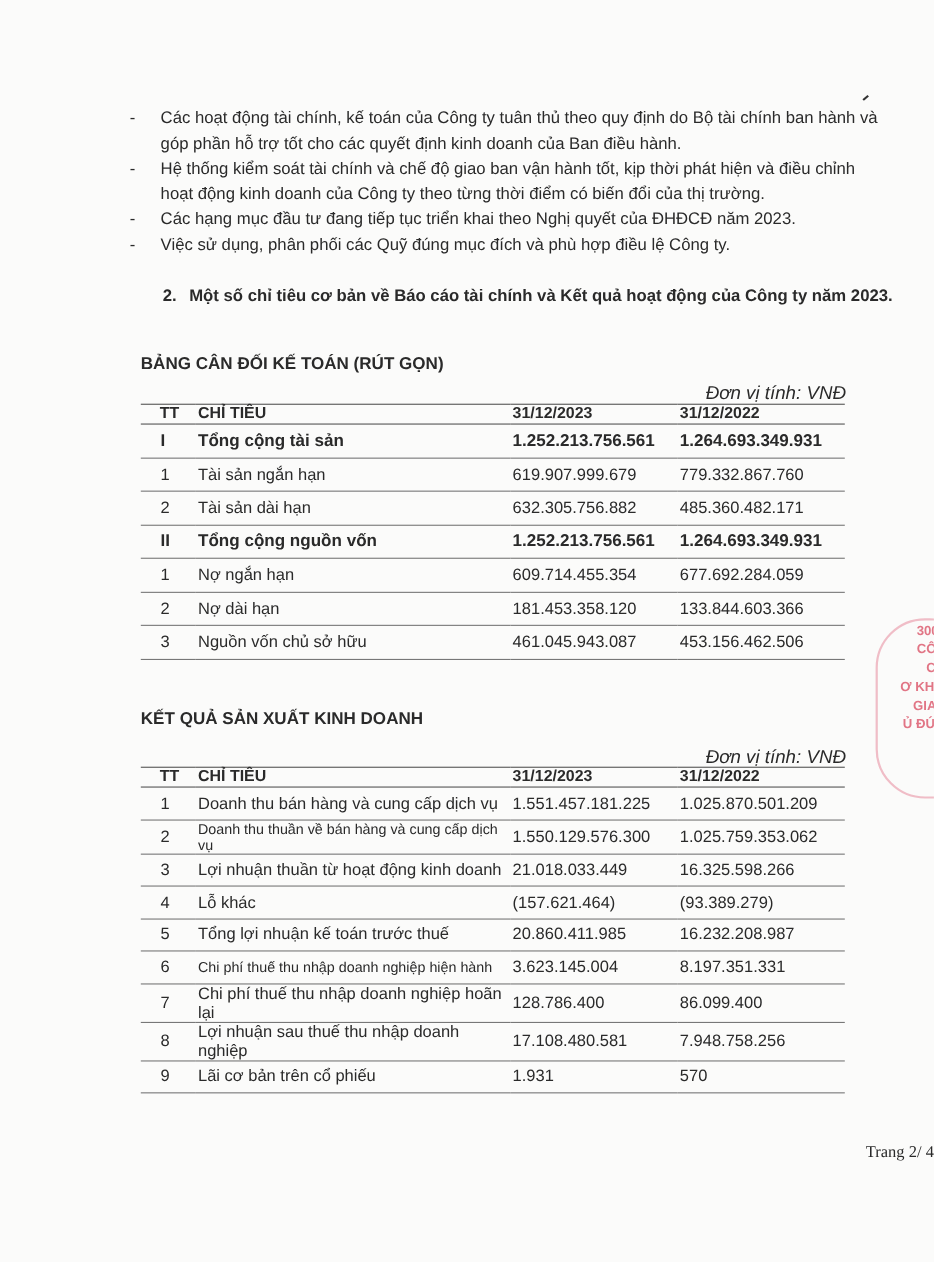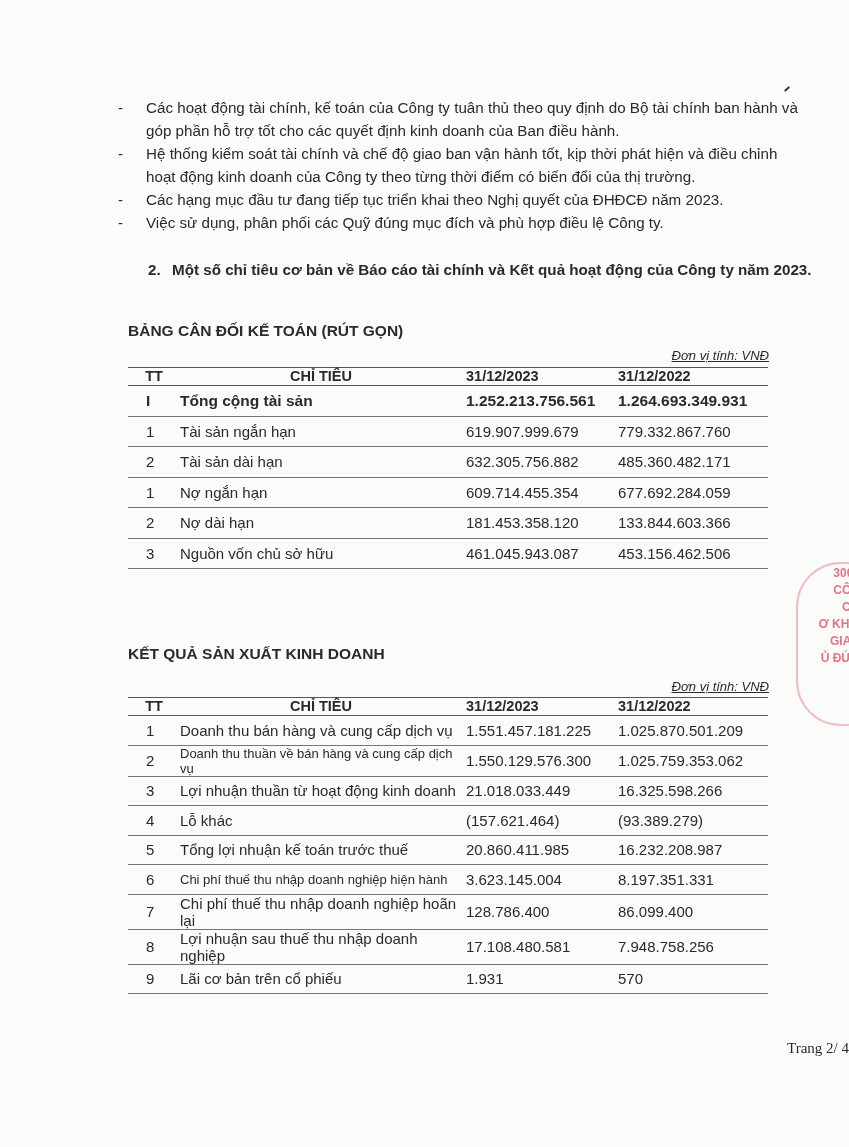--- a/index.html
+++ b/index.html
@@ -7,25 +7,25 @@
     width: 849px; height: 1147px; background: #fbfbfa; position: relative; overflow: hidden;
     font-family: "Liberation Sans", sans-serif; color: #2a2a2a;
   }
   .bullets { position: absolute; left: 118px; top: 96px; width: 680px; font-size: 15.2px; line-height: 23px; }
   .bullet { display: flex; }
   .bullet .dash { width: 28px; flex: none; }
   .bullet .txt { flex: 1; }
   .section-title { position: absolute; left: 104px; top: 261px; font-size: 15.2px; font-weight: bold; margin-left: 44px; }
   .section-title .num { display: inline-block; width: 24px; }
   .tbl-title { position: absolute; left: 128px; width: 640px; text-align: left; font-weight: bold; font-size: 15.5px; }
-  .unit { position: absolute; right: 80px; font-style: italic; font-size: 13px; text-decoration: underline; }
+  .unit { position: absolute; right: 80px; font-style: italic; font-size: 17px; }
   table { position: absolute; left: 128px; width: 640px; border-collapse: collapse; }
   th { font-weight: bold; font-size: 14.5px; padding: 0 2px; height: 17px; line-height: 17px; border-top: 1.5px solid #555; border-bottom: 1.5px solid #555; }
   th.tt { text-align: center; padding-left: 4px; width: 44px; }
-  th.ct { text-align: center; }
+  th.ct { text-align: left; }
   th.num, td.num { text-align: left; width: 148px; }
   td { border-bottom: 1.5px solid #777; padding: 0 2px; font-size: 15px; }
   td.tt { padding-left: 18px; width: 30px; }
   tr.bold td { font-weight: bold; font-size: 15.5px; }
   #t1 td { height: 29.5px; }
   #t2 td { height: 28.5px; }
   #t2 td.small { font-size: 13px; margin-left: 40px; }
   .footer { position: absolute; left: 0; width: 849px; top: 1040px; text-align: right; font-family: "Liberation Serif", serif; font-size: 15px; }
   .stamp { position: absolute; left: 800px; top: 565px; width: 60px; color: #d9485e; font-weight: bold; font-size: 12px; line-height: 17px; opacity: .75; text-align: right; padding-right: 4px; }
   .stamp-ring { position: absolute; left: 796px; top: 562px; width: 90px; height: 160px; border: 2px solid #e58093; border-radius: 45px; opacity: .5; }
@@ -82,20 +82,26 @@
         <td>Tài sản ngắn hạn</td>
         <td class="num">619.907.999.679</td>
         <td class="num">779.332.867.760</td>
       </tr>
       <tr>
         <td class="tt">2</td>
         <td>Tài sản dài hạn</td>
         <td class="num">632.305.756.882</td>
         <td class="num">485.360.482.171</td>
       </tr>
+      <tr class="bold">
+        <td class="tt">II</td>
+        <td>Tổng cộng nguồn vốn</td>
+        <td class="num">1.252.213.756.561</td>
+        <td class="num">1.264.693.349.931</td>
+      </tr>
       <tr>
         <td class="tt">1</td>
         <td>Nợ ngắn hạn</td>
         <td class="num">609.714.455.354</td>
         <td class="num">677.692.284.059</td>
       </tr>
       <tr>
         <td class="tt">2</td>
         <td>Nợ dài hạn</td>
         <td class="num">181.453.358.120</td>

